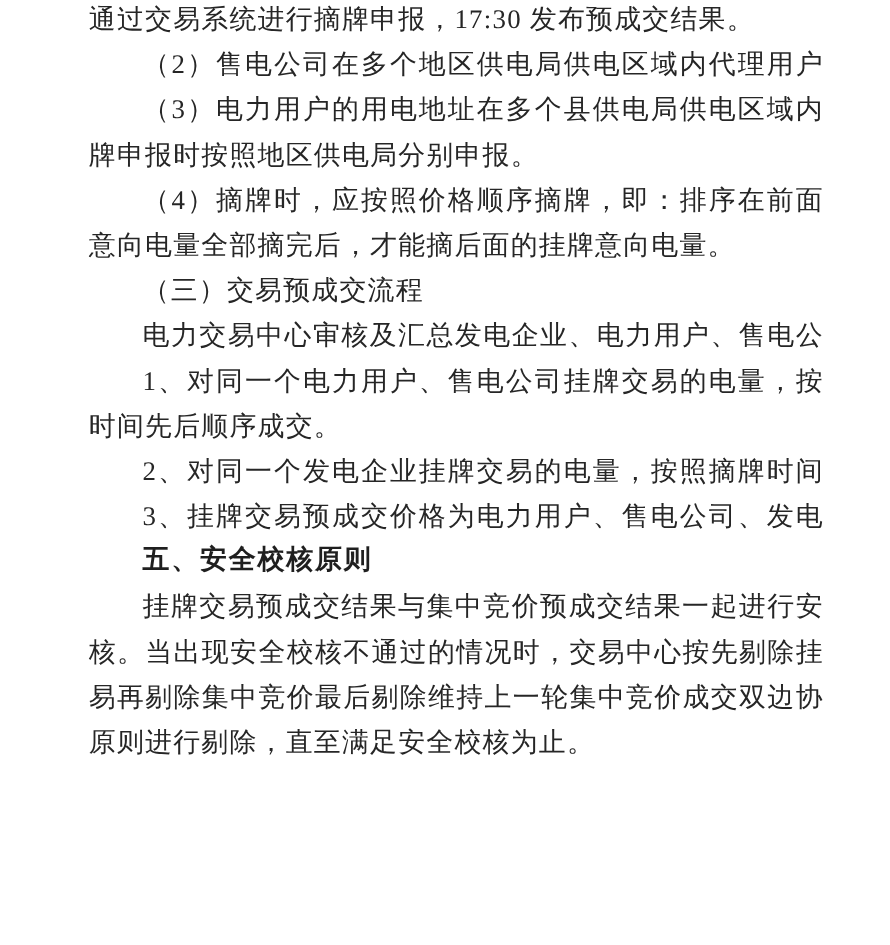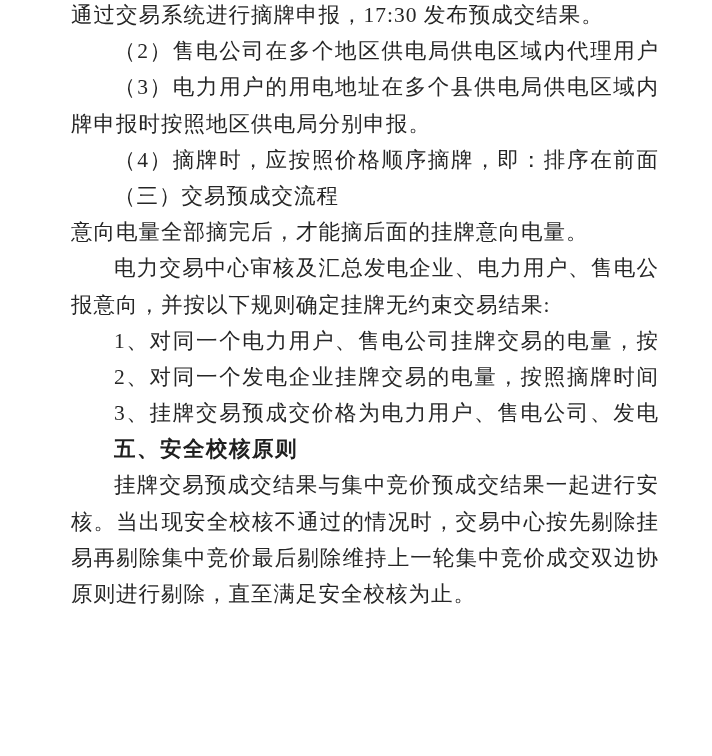--- a/index.html
+++ b/index.html
@@ -36,40 +36,40 @@
   }
   .line.indent {
     text-indent: 2em;
   }
   .line.fill {
     text-align: justify;
     text-align-last: justify;
   }
   .line.bold {
     font-weight: 700;
-    font-family: Liberation Serif, serif;
+    font-family: Liberation Mono, monospace;
     color: #1f1f1f;
     letter-spacing: 1.5px;
   }
 </style>
 </head>
 <body>
 
 <div class="page">
   <div class="doc">
       <div class="line">通过交易系统进行摘牌申报，17:30 发布预成交结果。</div>
       <div class="line indent fill">（2）售电公司在多个地区供电局供电区域内代理用户的，摘</div>
       <div class="line indent fill">（3）电力用户的用电地址在多个县供电局供电区域内的，摘</div>
       <div class="line">牌申报时按照地区供电局分别申报。</div>
       <div class="line indent fill">（4）摘牌时，应按照价格顺序摘牌，即：排序在前面的挂牌</div>
+      <div class="line">意向电量全部摘完后，才能摘后面的挂牌意向电量。</div>
       <div class="line indent">（三）交易预成交流程</div>
-      <div class="line">意向电量全部摘完后，才能摘后面的挂牌意向电量。</div>
       <div class="line indent fill">电力交易中心审核及汇总发电企业、电力用户、售电公司申</div>
-      <div class="line">报意向，并按以下规则确定挂牌无约束交易结果:</div>
       <div class="line indent fill">1、对同一个电力用户、售电公司挂牌交易的电量，按照摘牌</div>
+      <div class="line">时间先后顺序成交。</div>
       <div class="line indent fill">2、对同一个发电企业挂牌交易的电量，按照摘牌时间先后顺</div>
       <div class="line indent fill">3、挂牌交易预成交价格为电力用户、售电公司、发电企业申</div>
       <div class="line indent bold">五、安全校核原则</div>
       <div class="line indent fill">挂牌交易预成交结果与集中竞价预成交结果一起进行安全校</div>
       <div class="line fill">核。当出现安全校核不通过的情况时，交易中心按先剔除挂牌交</div>
       <div class="line fill">易再剔除集中竞价最后剔除维持上一轮集中竞价成交双边协议的</div>
       <div class="line">原则进行剔除，直至满足安全校核为止。</div>
     </div>
 </div>
 

